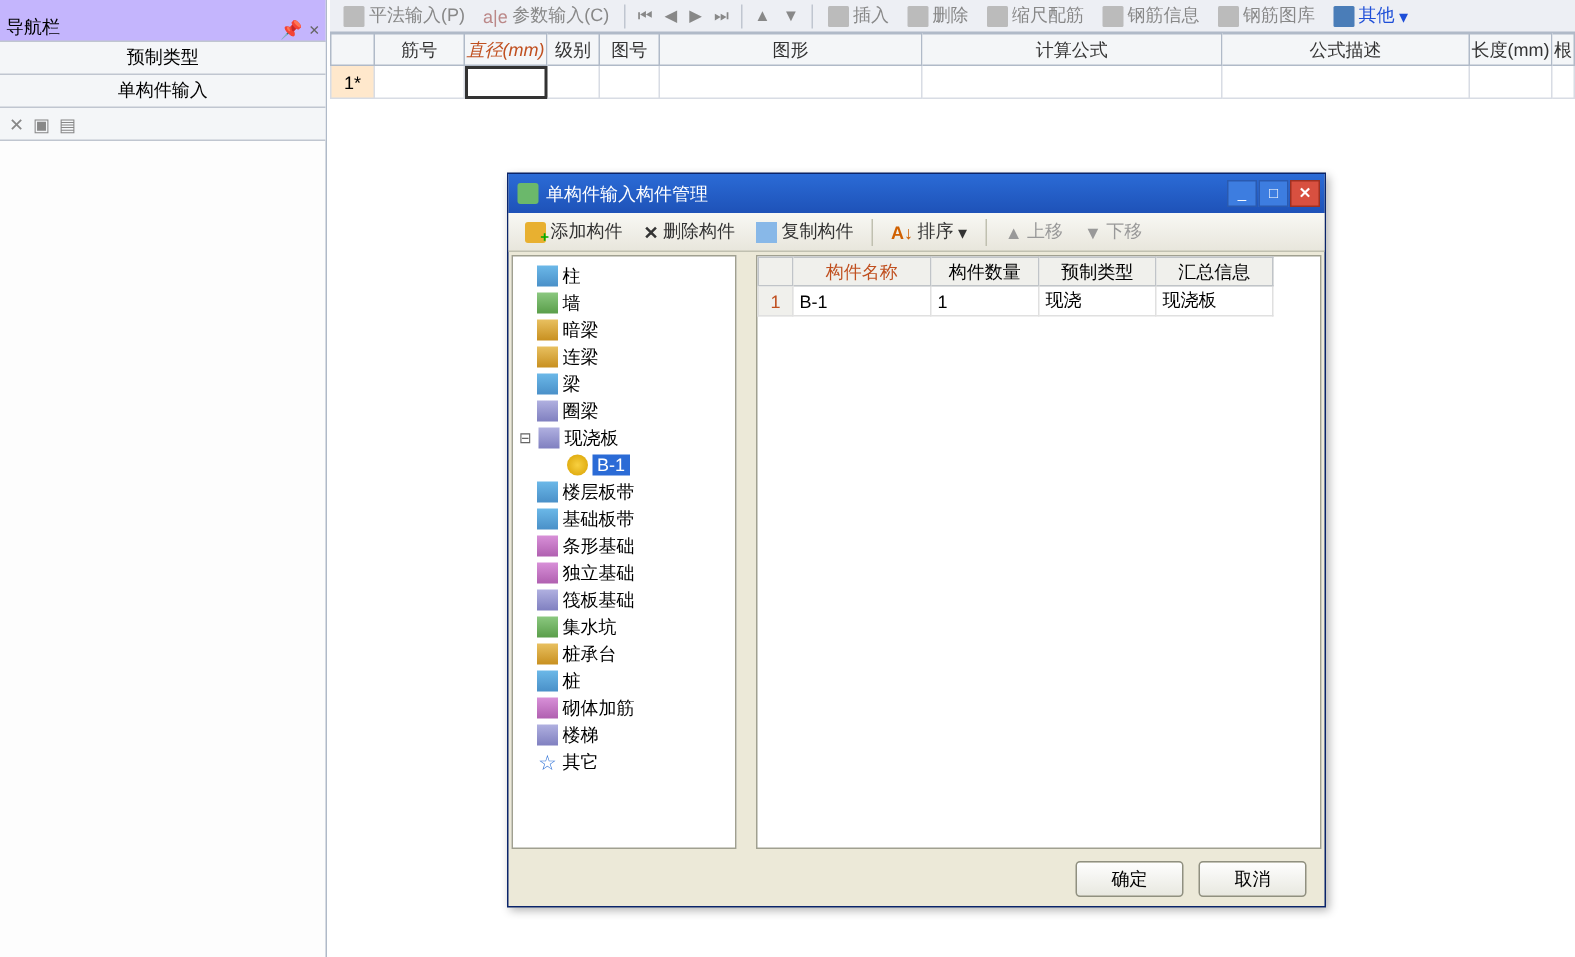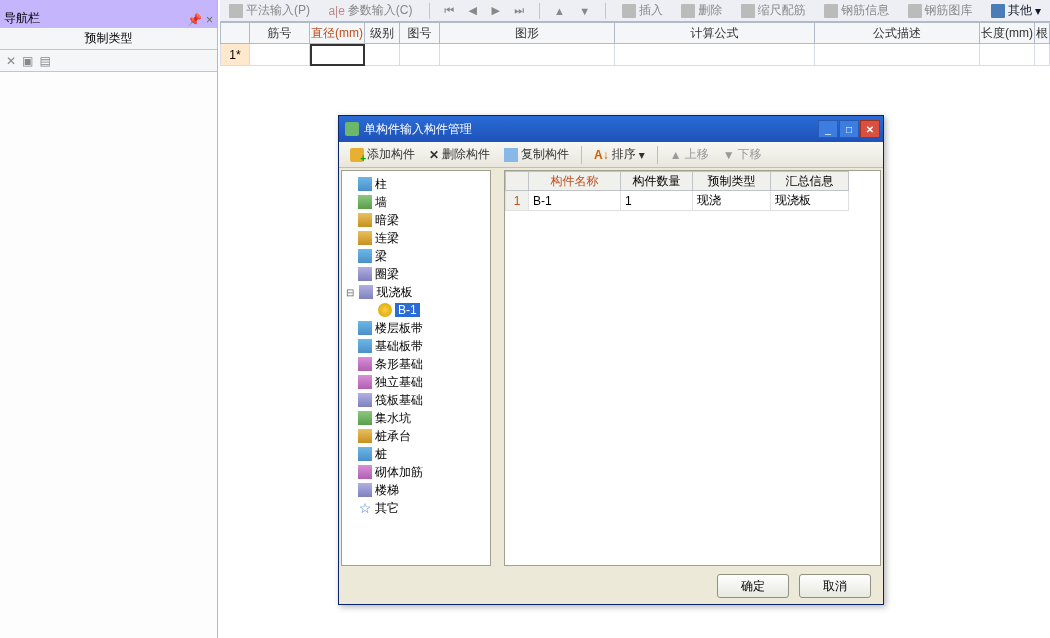--- a/index.html
+++ b/index.html
@@ -1,21 +1,21 @@
 <!DOCTYPE html>
 <html><head>
 <meta charset="utf-8">
 <style>
 * { box-sizing: border-box; margin: 0; padding: 0; font-family: "Microsoft YaHei", SimSun, Arial, sans-serif; font-size: 12px; }
 body { background: #fff; width: 1050px; height: 638px; overflow: hidden; position: relative; }
 
 
-.top-toolbar { position: absolute; left: 220px; top: 0; right: 0; height: 22px; background: #edeff4; border-bottom: 1px solid #b0bac8; display: flex; align-items: center; padding: 0 4px; gap: 2px; justify-content: space-between; }
+.top-toolbar { position: absolute; left: 220px; top: 0; right: 0; height: 22px; background: #edeff4; border-bottom: 1px solid #b0bac8; display: flex; align-items: center; padding: 0 4px; gap: 2px; }
 .tb-btn { display: flex; align-items: center; gap: 3px; padding: 1px 5px; color: #888; cursor: default; }
-.tb-btn.active { color: #0f172a; }
+.tb-btn.active { color: #1d4ed8; }
 .tb-sep { width: 1px; height: 16px; background: #c0c6d0; margin: 0 3px; }
 .tb-ico { width: 14px; height: 14px; display: inline-block; background: #bbb; border-radius: 1px; }
 .tb-ico.blue { background: #4a7db8; }
 .nav-arrow { color: #888; font-size: 11px; padding: 0 3px; cursor: pointer; }
 .dd { color: #333; }
 
 
 .nav-panel { position: absolute; left: 0; top: 0; width: 218px; height: 638px; border-right: 1px solid #b0bac8; background: #fdfdfd; }
 .nav-title { height: 28px; background: #c4b5fd; border-bottom: 1px solid #c0c6d0; display: flex; align-items: flex-end; padding: 0 4px; justify-content: space-between; }
 .nav-title-icons { display: flex; gap: 4px; color: #666; }
@@ -84,20 +84,21 @@
 
 <div class="nav-panel">
   <div class="nav-title">
     <span>导航栏</span>
     <span class="nav-title-icons">
       <span>📌</span>
       <span>×</span>
     </span>
   </div>
   <div class="nav-item">预制类型</div>
+  <div class="nav-item">单构件输入</div>
   <div class="nav-icons-row">
     <span>✕</span>
     <span>▣</span>
     <span>▤</span>
   </div>
 </div>
 
 <div class="top-toolbar">
   <div class="tb-btn">
       <span class="tb-ico"></span>
@@ -140,21 +141,21 @@
       <span class="tb-ico blue"></span>
       <span>其他</span>
       <span>▾</span>
     </div>
 </div>
 
 <div class="grid-area">
   <div class="grid-header" id="grid-header">
       <div class="gh-cell" style="width: 30px;"></div>
       <div class="gh-cell" style="width: 60px;">筋号</div>
-      <div class="gh-cell highlight" style="width: 55px;">直径(mm)</div>
+      <div class="gh-cell highlight" style="width: 55px; font-style: italic;">直径(mm)</div>
       <div class="gh-cell" style="width: 35px;">级别</div>
       <div class="gh-cell" style="width: 40px;">图号</div>
       <div class="gh-cell" style="width: 175px;">图形</div>
       <div class="gh-cell" style="width: 200px;">计算公式</div>
       <div class="gh-cell" style="width: 165px;">公式描述</div>
       <div class="gh-cell" style="width: 55px;">长度(mm)</div>
       <div class="gh-cell" style="width: 15px;">根</div>
     </div>
   <div class="grid-row" id="grid-row1">
       <div class="gr-cell" style="width: 30px;">1*</div>

